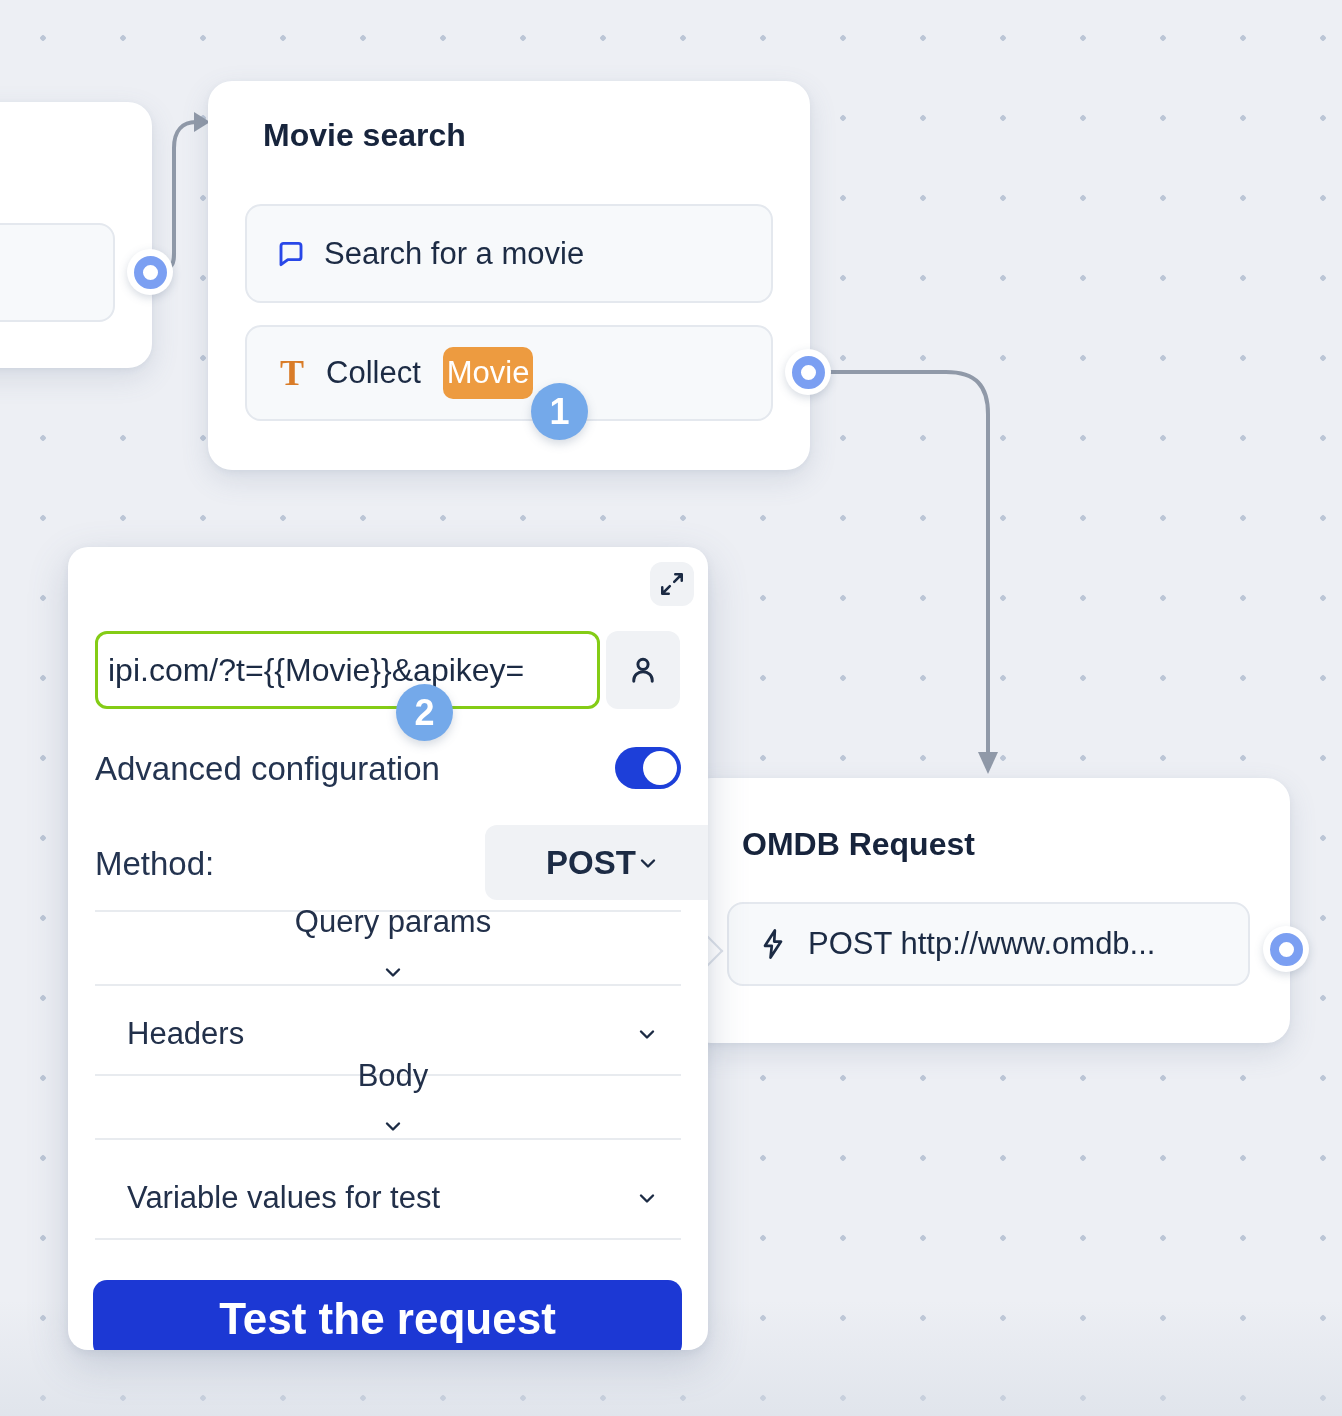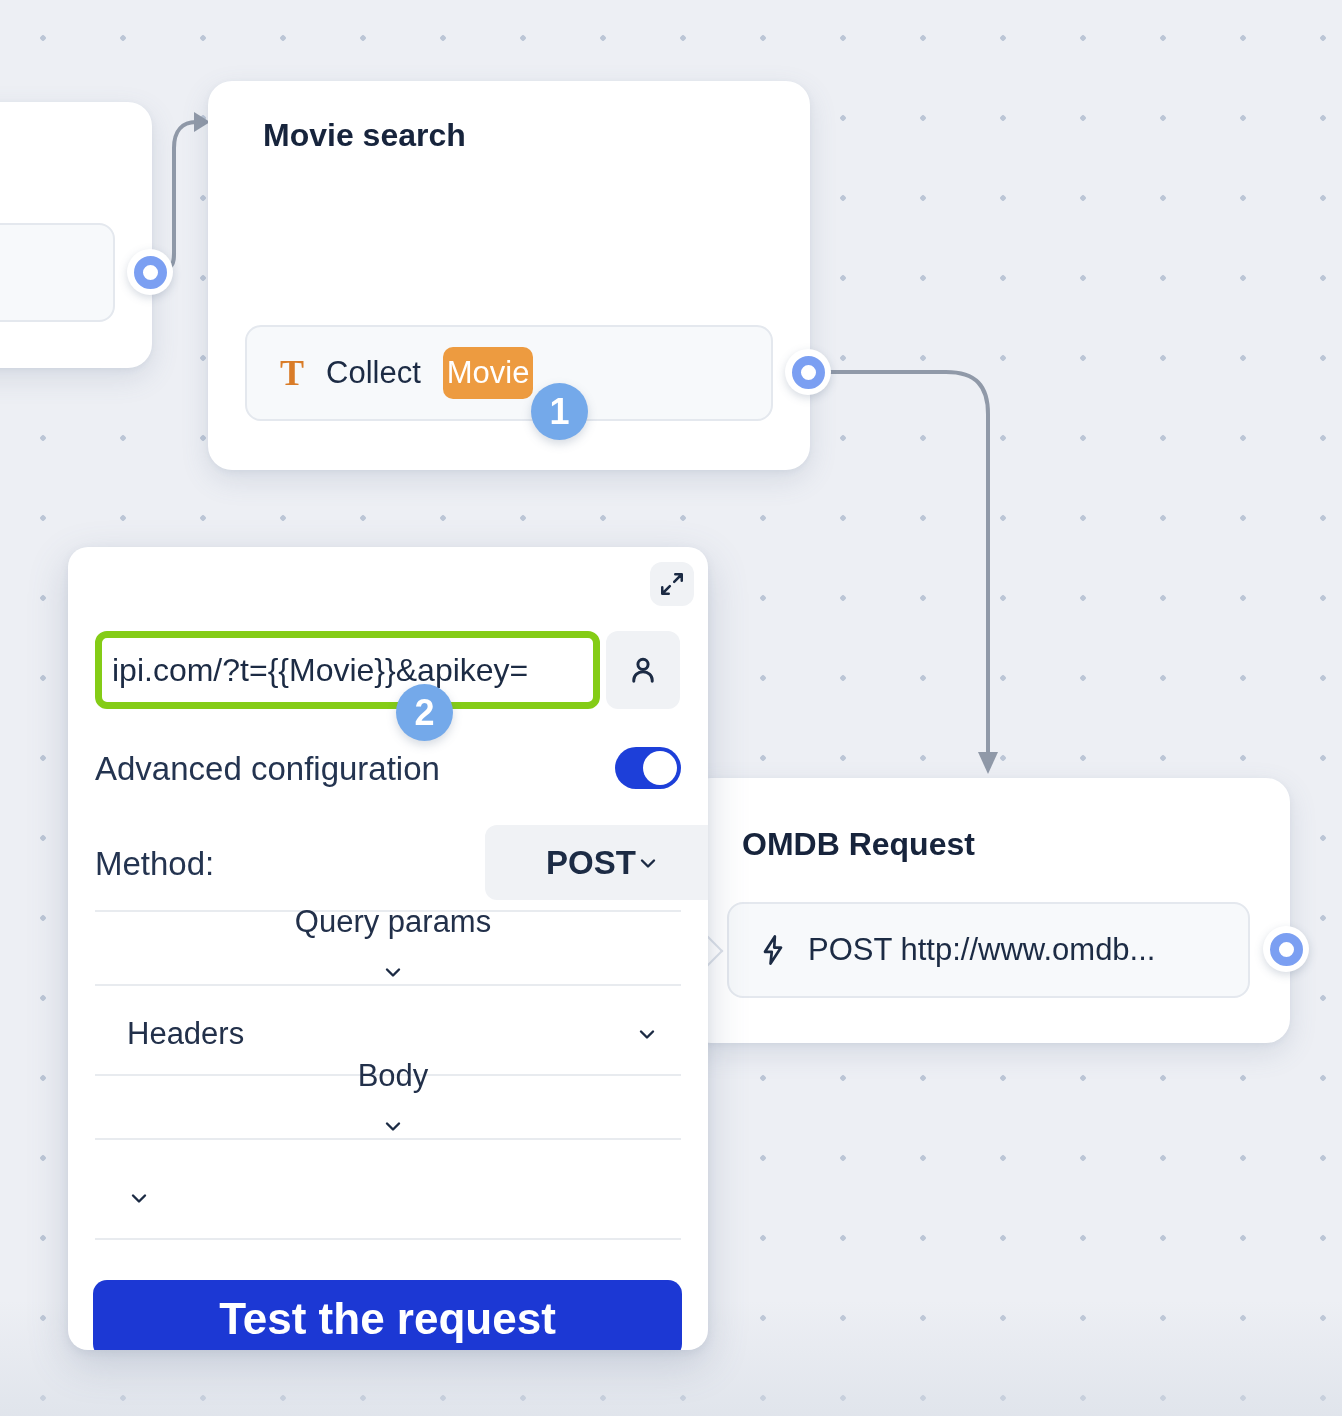--- a/index.html
+++ b/index.html
@@ -68,21 +68,21 @@
     background:#ffffff;border-radius:20px;overflow:hidden;z-index:20;
     box-shadow:0 14px 40px rgba(88,104,136,0.24), 0 3px 8px rgba(88,104,136,0.10);
   }
   .icon-btn{
     position:absolute;background:#f0f2f5;border-radius:12px;border:none;cursor:pointer;
     display:flex;align-items:center;justify-content:center;padding:0;
   }
   .expand-btn{left:582px;top:15px;width:44px;height:44px;}
   .url-input{
     position:absolute;left:27px;top:84px;width:505px;height:78px;box-sizing:border-box;
-    border:7px solid #84cc16;border-radius:12px;background:#ffffff;
+    border:3px solid #84cc16;border-radius:12px;background:#ffffff;
     font-family:"Liberation Sans",sans-serif;font-size:32px;color:#1c2b44;
     padding:0 6px 0 10px;outline:none;
   }
   .person-btn{left:538px;top:84px;width:74px;height:78px;}
   .panel-label{
     position:absolute;color:#243450;font-size:33px;white-space:nowrap;
   }
   .toggle{
     position:absolute;left:547px;top:200px;width:66px;height:42px;border-radius:21px;
     background:#1d3fd9;cursor:pointer;
@@ -125,34 +125,42 @@
 
   <div class="card" style="left:-100px;top:102px;width:252px;height:266px;">
     <div class="node-row" style="left:20px;top:121px;width:195px;height:99px;"></div>
   </div>
   <div class="port" style="left:127px;top:249px;">
     <div class="port-ring"></div>
   </div>
 
   <div class="card" style="left:208px;top:81px;width:602px;height:389px;">
     <div class="node-title" style="left:48px;top:36px;">Movie search</div>
+    <div class="node-row" style="left:37px;top:123px;width:528px;height:99px;padding-left:29px;gap:18px;">
+      <span class="row-icon">
+        <svg width="30" height="30" viewBox="0 0 24 24" fill="none" stroke="#2847e8" stroke-width="2.3" stroke-linejoin="round">
+          <path d="M4 5.5 a2 2 0 0 1 2 -2 h12 a2 2 0 0 1 2 2 v9 a2 2 0 0 1 -2 2 H9.5 L4 20.5 z"></path>
+        </svg>
+      </span>
+      <span class="mv-row-label">Search for a movie</span>
+    </div>
     <div class="node-row" style="left:37px;top:244px;width:528px;height:96px;padding-left:33px;gap:22px;">
       <span class="row-icon t-glyph">T</span>
       <span class="mv-row-label">Collect</span>
       <span class="var-chip">Movie</span>
     </div>
   </div>
   <div class="port" style="left:785px;top:349px;">
     <div class="port-ring"></div>
   </div>
   <div class="step-badge" style="left:531px;top:383px;">1</div>
 
   <div class="card" style="left:687px;top:778px;width:603px;height:265px;">
     <div class="node-title" style="left:48px;top:48px;">OMDB Request</div>
-    <div class="node-row" style="left:40px;top:124px;width:523px;height:96px;padding-left:29px;gap:20px;">
+    <div class="node-row" style="left:40px;top:124px;width:523px;height:84px;padding-left:29px;gap:20px;">
       <span class="row-icon">
         <svg width="30" height="32" viewBox="0 0 24 26" fill="none" stroke="#1c2b44" stroke-width="2.2" stroke-linejoin="round">
           <path d="M13.5 2 L5.5 14.5 h5.5 L10 24 L18.5 11 h-5.5 z"></path>
         </svg>
       </span>
       <span class="mv-row-label">POST http://www.omdb...</span>
     </div>
   </div>
   <div class="notch"></div>
   <div class="port" style="left:1263px;top:926px;">
@@ -202,20 +210,21 @@
           <path d="M6 9.5 l6 6 6-6"></path>
         </svg>
     </div>
     <div class="section-row" style="top:511px;flex-direction:column;">
       <span>Body</span>
       <svg width="24" height="24" viewBox="0 0 24 24" fill="none" stroke="#1c2b44" stroke-width="2.4" stroke-linecap="round" stroke-linejoin="round">
           <path d="M6 9.5 l6 6 6-6"></path>
         </svg>
     </div>
     <div class="section-row" style="top:611px;">
+      <span>Variable values for test</span>
       <svg width="24" height="24" viewBox="0 0 24 24" fill="none" stroke="#1c2b44" stroke-width="2.4" stroke-linecap="round" stroke-linejoin="round">
           <path d="M6 9.5 l6 6 6-6"></path>
         </svg>
     </div>
 
     <button class="test-btn">Test the request</button>
   </div>
 
   <div class="step-badge" style="left:396px;top:684px;">2</div>
 

